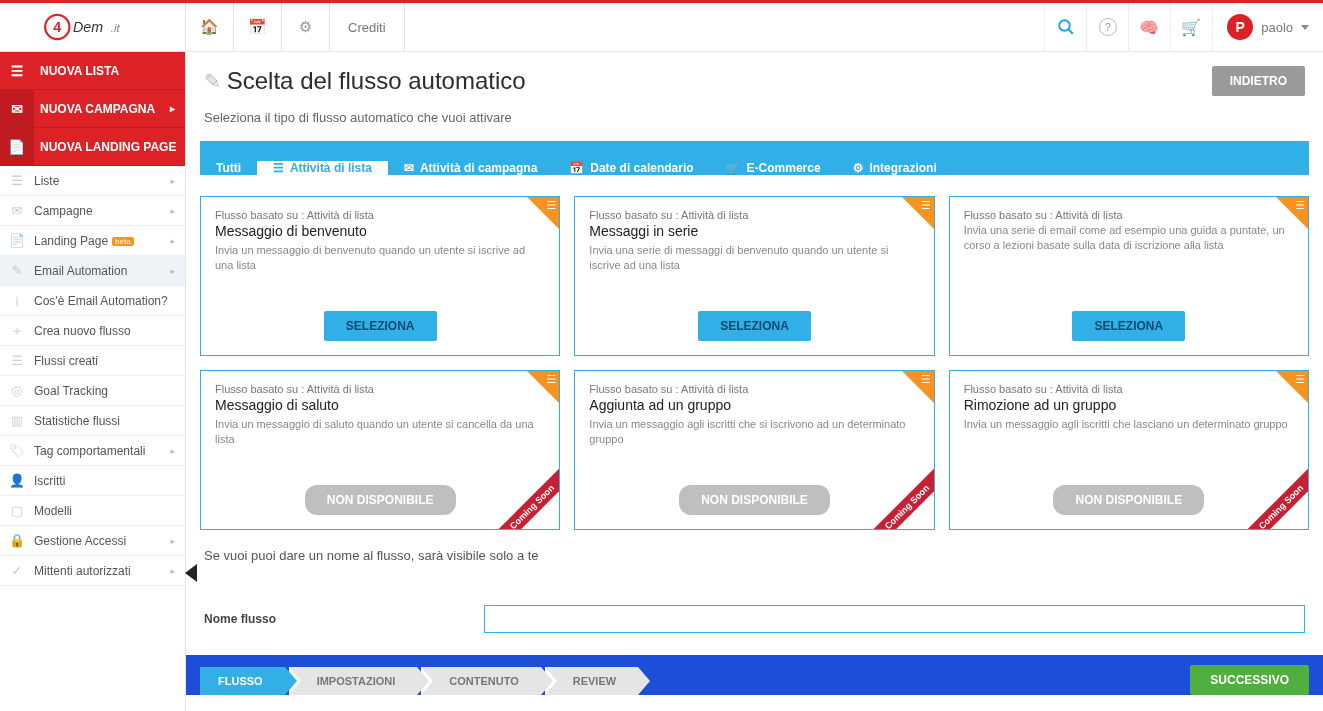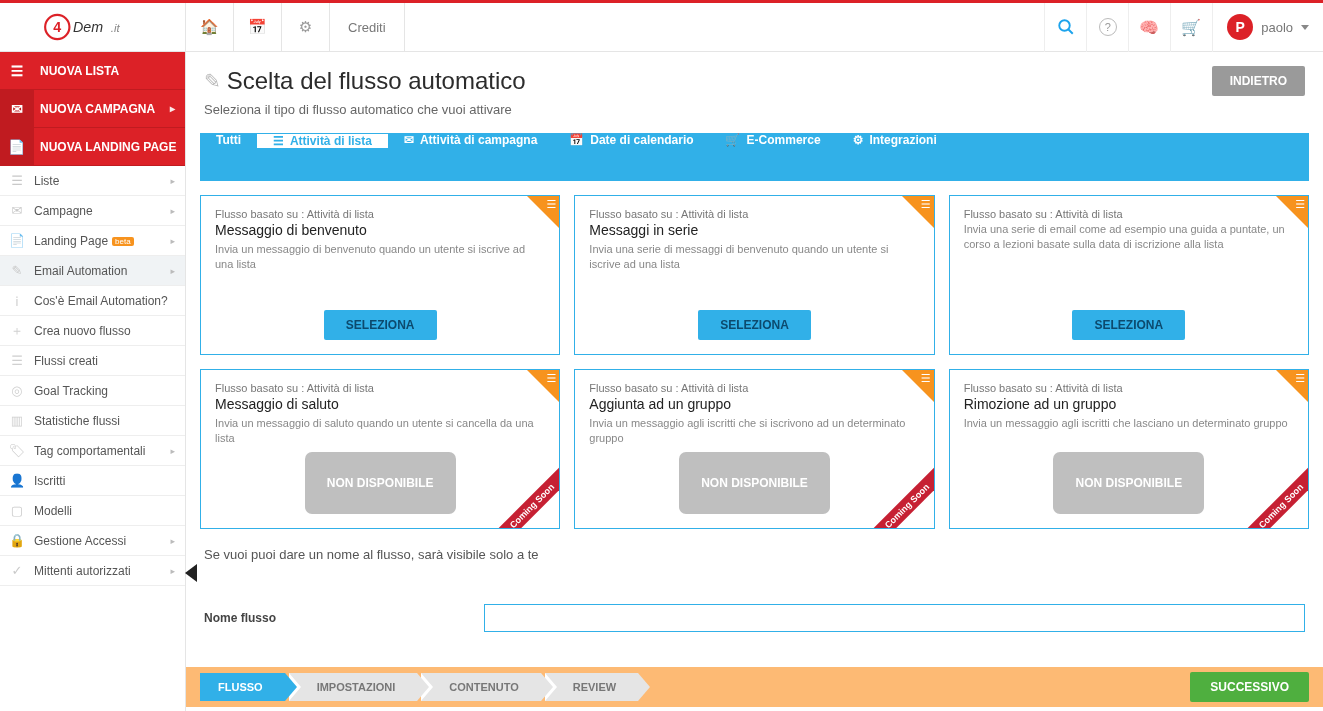--- a/index.html
+++ b/index.html
@@ -42,50 +42,50 @@
 .sb-beta{background:#F7931E;color:#fff;font-size:8px;padding:0 3px;border-radius:2px;margin-left:4px;vertical-align:middle;}
 
 .collapse-tab{position:absolute;right:-12px;top:512px;width:0;height:0;border-top:9px solid transparent;border-bottom:9px solid transparent;border-right:12px solid #222;cursor:pointer;}
 
 
 .content{flex:1;display:flex;flex-direction:column;height:100%;}
 .page-head{padding:14px 18px 6px 18px;display:flex;align-items:center;}
 .page-head .ph-icon{color:#bbb;font-size:20px;margin-right:6px;}
 .page-head h1{font-size:24px;font-weight:400;color:#2c2c2c;flex:1;}
 .btn-back{background:#9a9a9a;color:#fff;border:none;padding:8px 18px;font-size:12px;font-weight:bold;border-radius:2px;text-align:right;}
-.page-sub{padding:0 18px 12px 18px;color:#666;font-size:13px;}
-
-
-.tabs{margin:4px 14px 0 14px;background:#31B0E8;display:flex;height:48px;align-items:flex-start;}
+.page-sub{padding:0 18px 12px 18px;color:#666;font-size:13px;margin-top:8px;}
+
+
+.tabs{margin:4px 14px 7px 14px;background:#31B0E8;display:flex;height:34px;align-items:flex-end;}
 .tab{padding:0 16px;display:flex;align-items:center;gap:6px;color:#fff;font-size:12px;font-weight:bold;}
 .tab.active{background:#fff;color:#31B0E8;border-top:1px solid #31B0E8;}
 .tab .ti{font-size:12px;}
 
 
 .cards{padding:14px;display:grid;grid-template-columns:repeat(3,1fr);gap:14px;}
 .card{border:1px solid #31B0E8;background:#fff;position:relative;padding:12px 14px 14px 14px;height:160px;display:flex;flex-direction:column;}
 .card .corner{position:absolute;top:0;right:0;width:0;height:0;border-left:32px solid transparent;border-top:32px solid #F7931E;}
 .card .corner-ico{position:absolute;top:2px;right:3px;color:#fff;font-size:11px;}
 .card .eyebrow{font-size:11px;color:#777;margin-bottom:2px;}
 .card h3{font-size:14px;font-weight:500;color:#222;margin-bottom:4px;}
 .card .desc{font-size:11px;color:#888;line-height:1.35;flex:1;}
 .card .btn-row{display:flex;justify-content:center;}
 .btn-sel{background:#31B0E8;color:#0c4a6e;border:none;padding:8px 22px;font-weight:bold;font-size:12px;border-radius:2px;}
-.btn-na{background:#bfbfbf;color:#fff;border:none;padding:24px 22px;font-weight:bold;font-size:12px;border-radius:7px;}
+.btn-na{background:#bfbfbf;color:#fff;border:none;padding:8px 22px;font-weight:bold;font-size:12px;border-radius:12px;}
 .ribbon{position:absolute;bottom:0;right:0;width:70px;height:70px;overflow:hidden;}
 .ribbon span{position:absolute;display:block;width:110px;background:#c62033;color:#fff;font-size:9px;text-align:center;line-height:16px;transform:rotate(-45deg);right:-28px;bottom:14px;font-weight:bold;}
 
 
 .name-hint{padding:4px 18px 10px 18px;color:#555;font-size:13px;}
 .name-row{display:flex;align-items:center;padding:0 18px 30px 18px;gap:20px;margin-top:32px;}
 .name-row label{width:260px;font-size:12px;color:#444;font-weight:bold;}
 .name-row input{flex:1;height:28px;border:1px solid #31B0E8;padding:0 8px;font-size:13px;outline:none;}
 
 
-.wizard{position:absolute;bottom:4px;left:186px;right:0;height:40px;display:flex;align-items:center;padding:0 14px;background:#fdba74;}
+.wizard{position:absolute;bottom:16px;left:186px;right:0;height:40px;display:flex;align-items:flex-end;padding:0 14px;background:#1d4ed8;}
 .wiz-steps{display:flex;height:28px;}
 .wiz-step{position:relative;display:flex;align-items:center;padding:0 22px 0 28px;font-size:11px;font-weight:bold;color:#777;background:#e5e5e5;margin-right:4px;}
 .wiz-step:first-child{padding-left:18px;}
 .wiz-step::after{content:"";position:absolute;right:-12px;top:0;width:0;height:0;border-top:14px solid transparent;border-bottom:14px solid transparent;border-left:12px solid #e5e5e5;z-index:2;}
 .wiz-step::before{content:"";position:absolute;left:0;top:0;width:0;height:0;border-top:14px solid transparent;border-bottom:14px solid transparent;border-left:12px solid #fff;z-index:1;}
 .wiz-step:first-child::before{display:none;}
 .wiz-step.active{background:#31B0E8;color:#fff;}
 .wiz-step.active::after{border-left-color:#31B0E8;}
 .wiz-spacer{flex:1;}
 .btn-next{background:#4FAF3F;color:#fff;border:none;padding:8px 20px;font-weight:bold;font-size:12px;border-radius:2px;}

